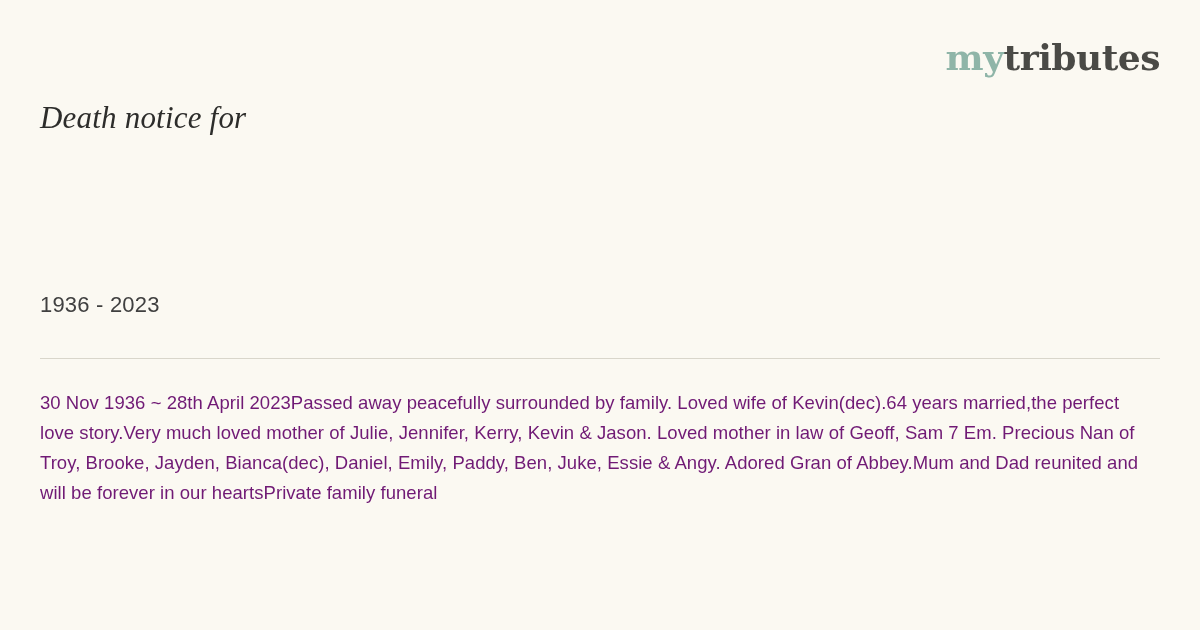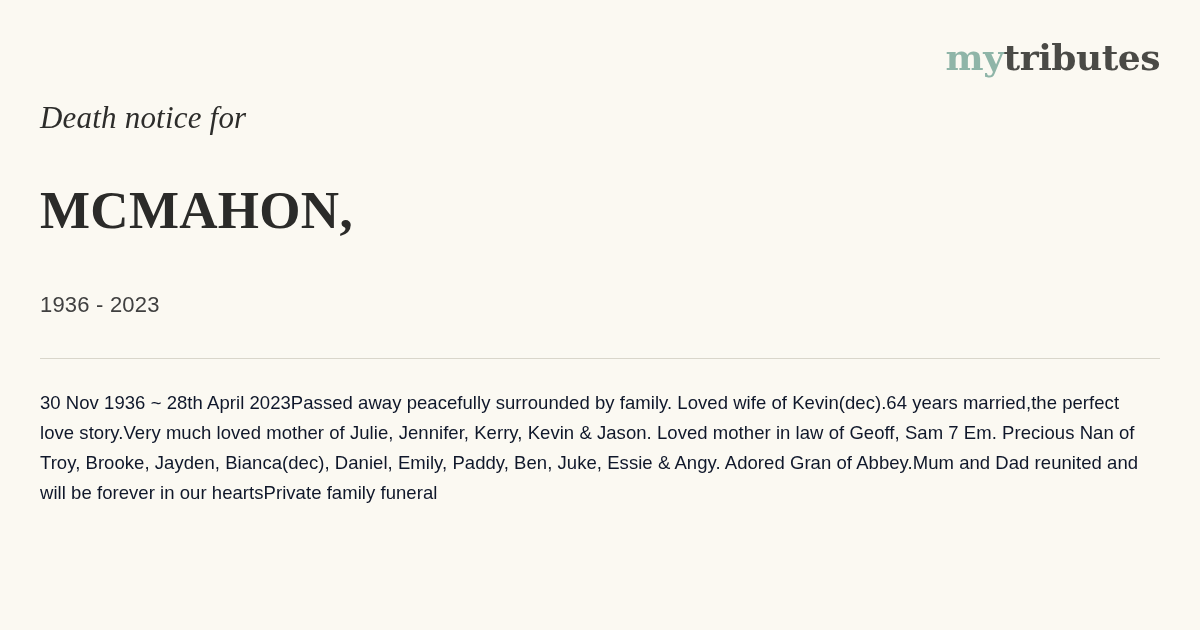--- a/index.html
+++ b/index.html
@@ -79,38 +79,37 @@
     height: 1px;
     background: #d9d6cb;
   }
   .body-text {
     position: absolute;
     top: 388px;
     left: 40px;
     width: 1112px;
     font-size: 18.5px;
     line-height: 30px;
-    color: #0f172a;
+    color: #701a75;
     letter-spacing: 0.05px;
     text-align: left;
   }
 </style>
 </head>
 <body>
 
 <div class="page">
 
   <div class="brand">
     <span class="my">my</span><span class="tributes">tributes</span>
   </div>
 
   <div class="eyebrow">Death notice for</div>
 
   <h1 class="name">
-    <span class="line">MCMAHON,</span>
   </h1>
 
   <div class="years">1936 - 2023</div>
 
   <div class="divider"></div>
 
   <div class="body-text">30 Nov 1936 ~ 28th April 2023Passed away peacefully surrounded by family.  Loved wife of Kevin(dec).64 years married,the perfect love story.Very much loved mother of Julie, Jennifer, Kerry, Kevin &amp; Jason.  Loved mother in law of Geoff, Sam 7 Em.  Precious Nan of Troy, Brooke, Jayden, Bianca(dec), Daniel, Emily, Paddy, Ben, Juke, Essie &amp; Angy.  Adored Gran of Abbey.Mum and Dad reunited and will be forever in our heartsPrivate family funeral</div>
 
 </div>
 

